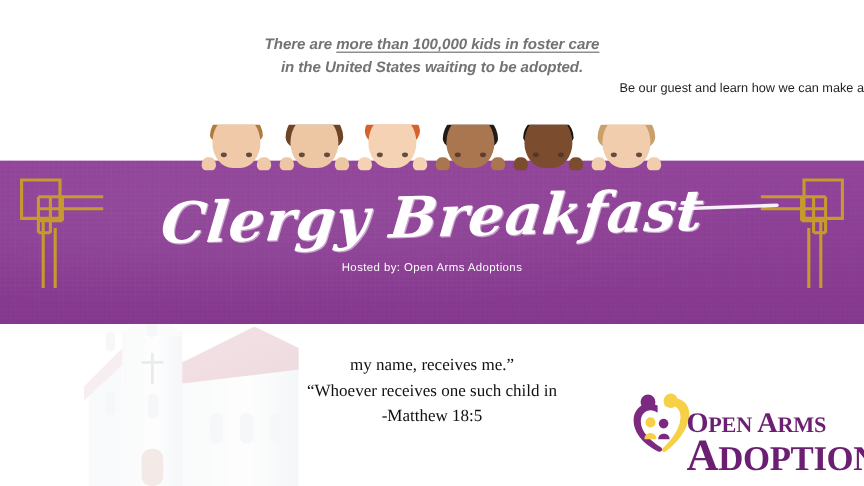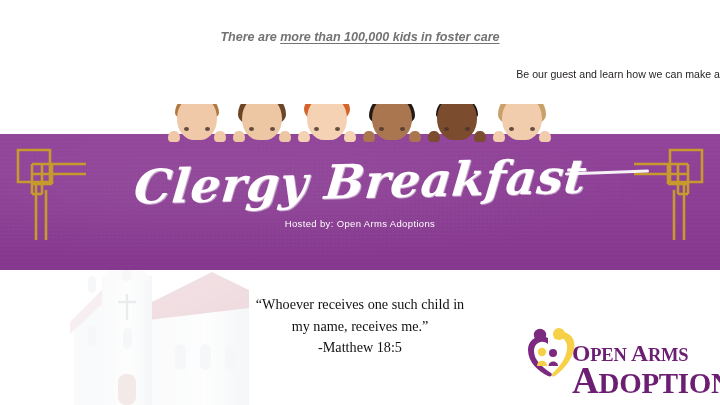--- a/index.html
+++ b/index.html
@@ -360,37 +360,38 @@
         <div class="eye r"></div>
       <div class="hand l" style="background:#f1cdae"></div>
       <div class="hand r" style="background:#f1cdae"></div>
     </div>
   </div>
 
   <div id="headline">
     <div>
       <span>There are </span><span class="u">more than 100,000 kids in foster care</span>
     </div>
+    <div>in the United States waiting to be adopted.</div>
   </div>
 
   <div id="subhead">
     <div>Be our guest and learn how we can make a</div>
   </div>
 
   <div id="title-block">
     <div style="position:relative;display:inline-block">
       <div id="event-title">Clergy Breakfast</div>
       <div id="title-underline"></div>
     </div>
     <div id="hosted-by">Hosted by: Open Arms Adoptions</div>
   </div>
 
   <div id="quote-block">
+    <div>my name, receives me.”</div>
     <div>“Whoever receives one such child in</div>
-    <div>my name, receives me.”</div>
     <div>-Matthew 18:5</div>
   </div>
 
   <div id="logo">
     <svg id="logo-mark" viewBox="0 0 54 54" aria-hidden="true">
 
       <path d="M30 8 C41 2 53 10 50 23 C48 34 40 43 31 50 C29 51.5 27 50 28 48 C35 41 42 33 43 23 C44 14 37 9 30 13 Z" fill="#F6D046"></path>
       <circle cx="35" cy="8" r="6" fill="#F6D046"></circle>
 
       <path d="M24 12 C15 7 4 13 4 24 C4 36 14 45 24 50 C27 51.5 29 49 27 47 C18 41 10 34 10 25 C10 17 18 13 24 18 Z" fill="#7B2A80"></path>

